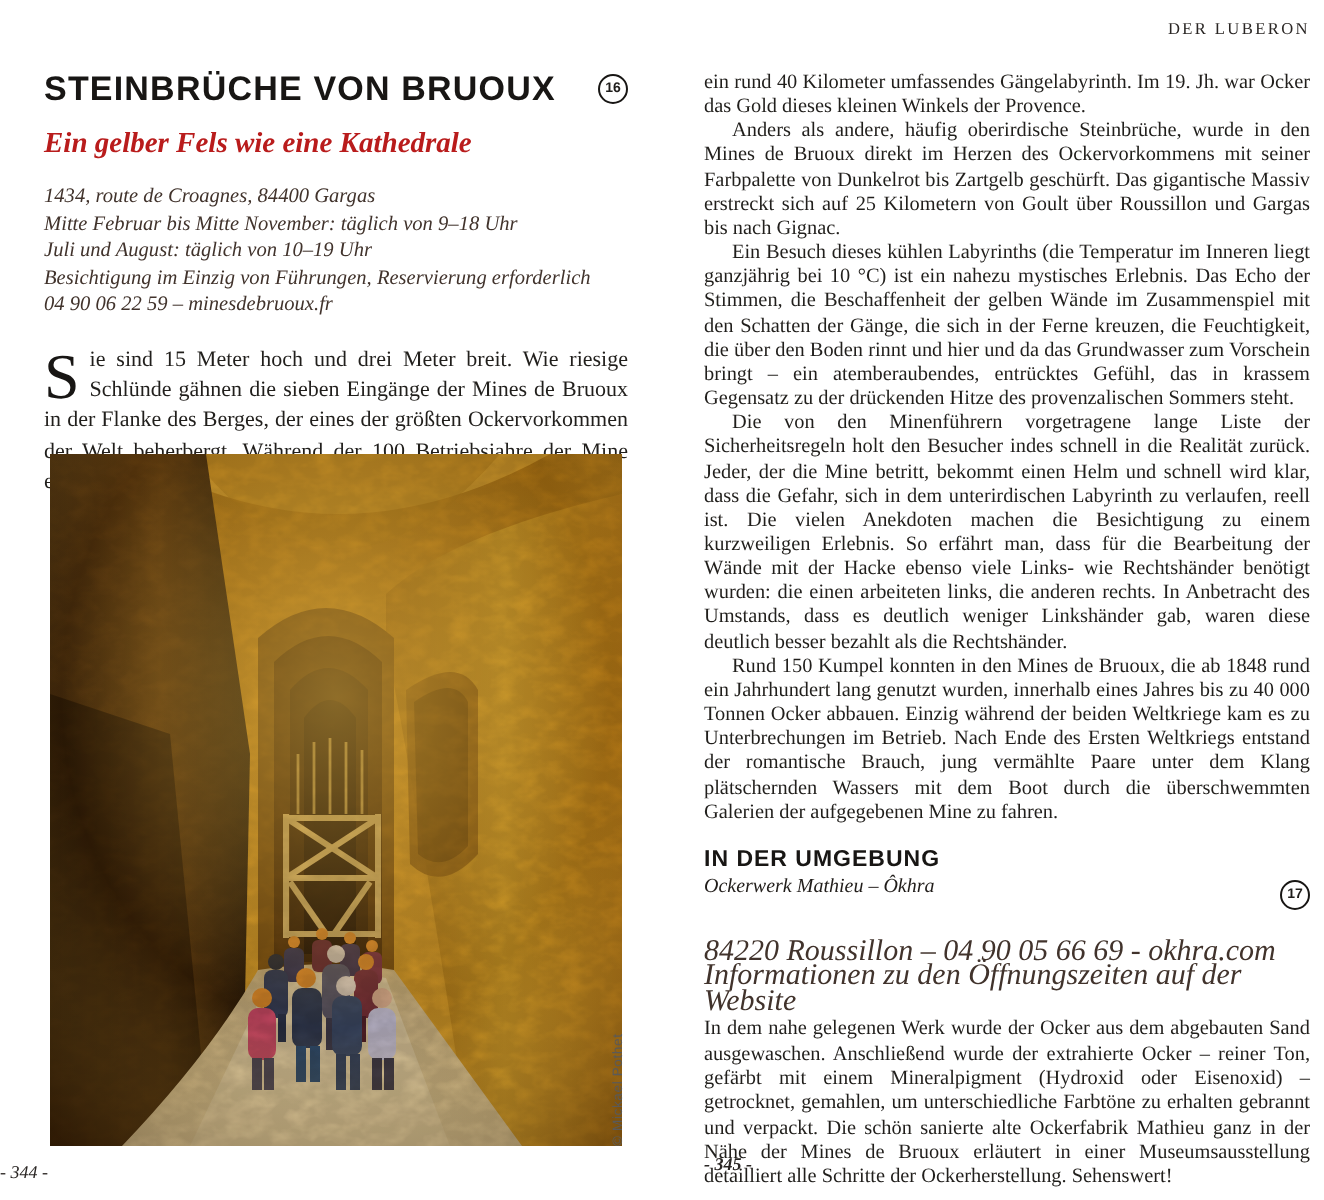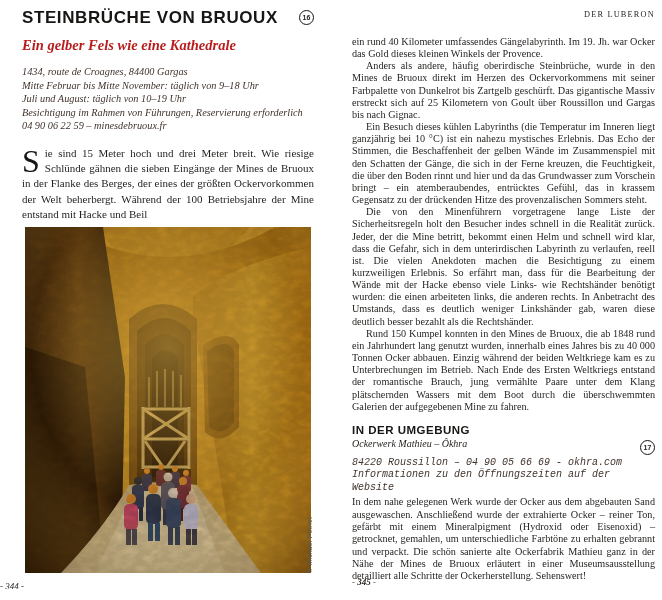--- a/index.html
+++ b/index.html
@@ -7,21 +7,21 @@
   body {
     position:relative;
     background:#ffffff;
     color:#1f1d1b;
     font-family:"Liberation Serif", serif;
     overflow:hidden;
   }
   .page { position:absolute; }
 
   
-  .left-page { left:22px; top:8px; width:292px; }
+  .left-page { left:22px; top:35px; width:292px; }
   .title-row { display:flex; align-items:flex-start; justify-content:space-between; }
   .title {
     font-family:"Liberation Sans", sans-serif;
     font-weight:bold;
     font-size:17px;
     letter-spacing:0.6px;
     color:#181614;
   }
   .badge {
     width:15px; height:15px;
@@ -111,26 +111,25 @@
     letter-spacing:0.5px;
     color:#181614;
   }
   .section-title-row { display:flex; align-items:flex-start; justify-content:space-between; margin-top:2px; }
   .section-title {
     font-style:italic;
     font-size:10px;
     color:#211d1a;
   }
   .section-info {
-    margin-top:2px;
-    font-style:italic;
-    font-size:10px;
+    margin-top:15px;
+    font-style:italic;
+    font-size:15px;
     line-height:12.5px;
     color:#41332c;
-    font-family:Liberation Mono, monospace;
   }
   .section-info span { display:block; }
   .section-body {
     margin-top:2px;
     font-size:10.2px;
     line-height:12.3px;
     text-align:justify;
     color:#211f1c;
   }
 </style>
@@ -140,21 +139,21 @@
 <div class="page left-page">
   <div class="title-row">
     <div class="title">STEINBRÜCHE VON BRUOUX</div>
     <div class="badge">16</div>
   </div>
   <div class="subtitle">Ein gelber Fels wie eine Kathedrale</div>
   <div class="info-block">
     <span>1434, route de Croagnes, 84400 Gargas</span>
     <span>Mitte Februar bis Mitte November: täglich von 9–18 Uhr</span>
     <span>Juli und August: täglich von 10–19 Uhr</span>
-    <span>Besichtigung im Rahmen von Führungen, Reservierung erforderlich</span>
+    <span>Besichtigung im Einzig von Führungen, Reservierung erforderlich</span>
     <span>04 90 06 22 59 – minesdebruoux.fr</span>
   </div>
   <div class="body-left">
     <span class="dropcap">S</span><span>ie sind 15 Meter hoch und drei Meter breit. Wie riesige Schlünde gähnen die sieben Eingänge der Mines de Bruoux in der Flanke des Berges, der eines der größten Ockervorkommen der Welt beherbergt. Während der 100 Betriebsjahre der Mine entstand mit Hacke und Beil</span>
   </div>
 </div>
 
 <div class="photo-wrap">
   <svg viewBox="0 0 286 346" width="286" height="346" preserveAspectRatio="none" xmlns="http://www.w3.org/2000/svg">
     <defs>

